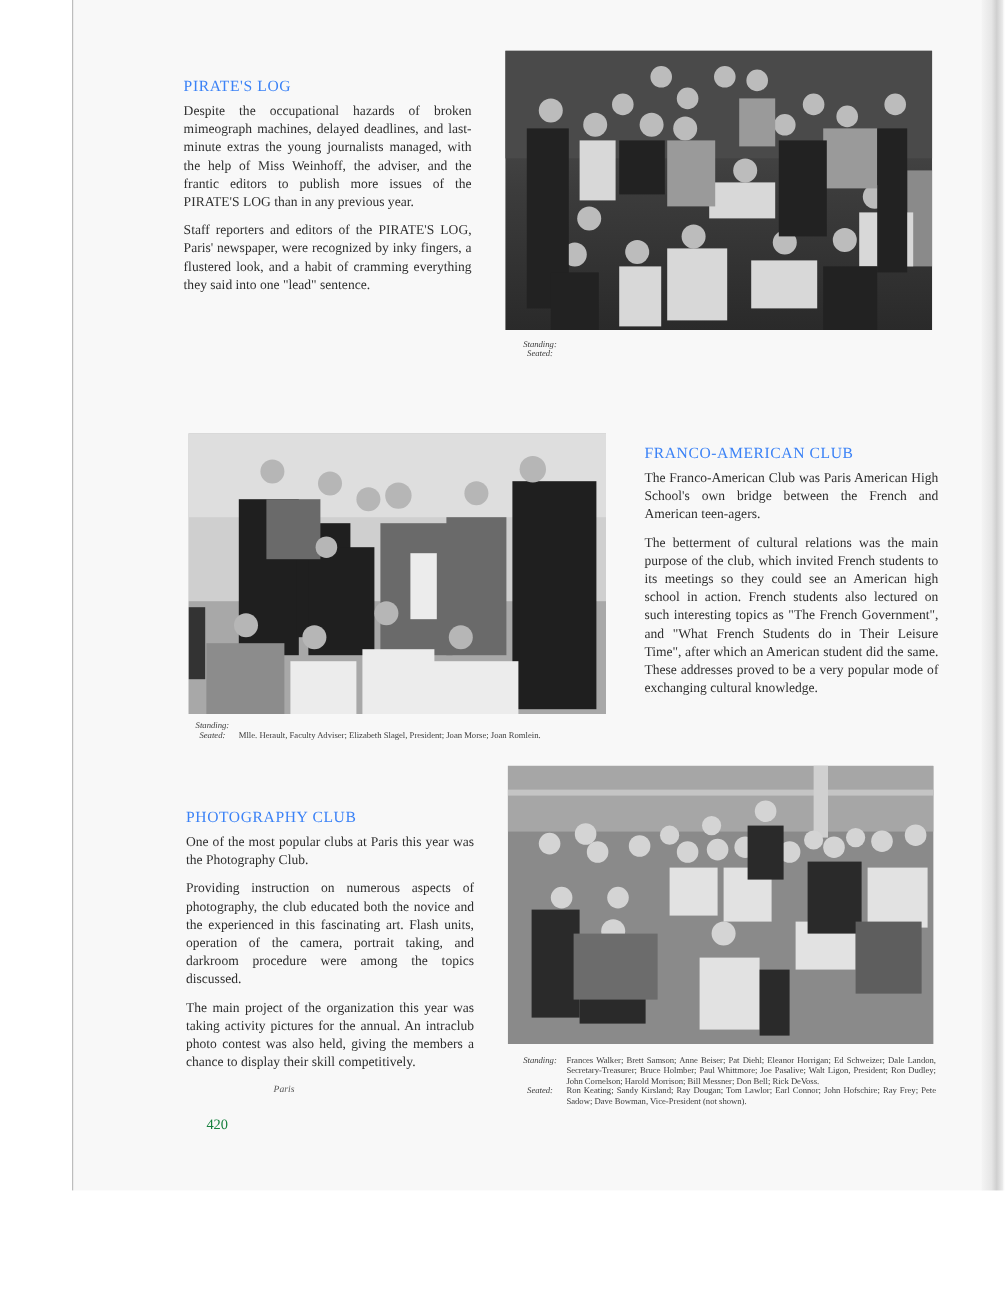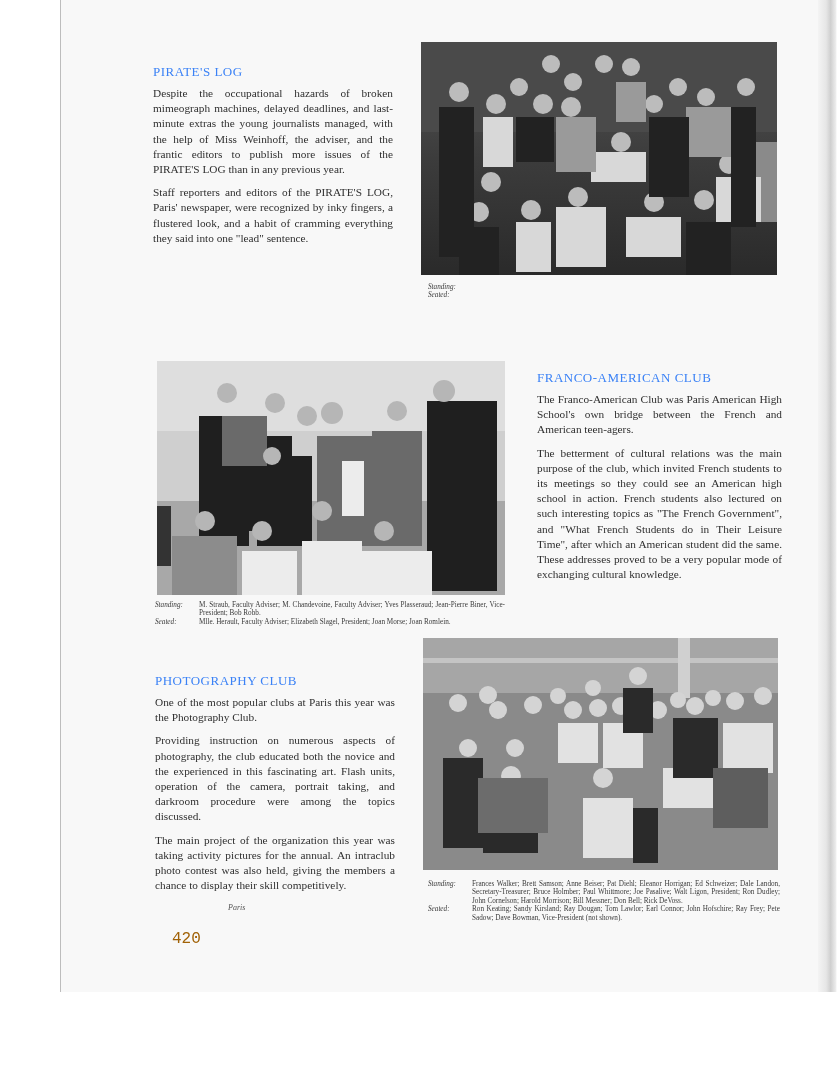--- a/index.html
+++ b/index.html
@@ -32,24 +32,24 @@
   .photo {
     position: absolute; overflow: hidden;
     box-shadow: inset 0 0 0 1px rgba(0,0,0,0.15);
   }
   .photo svg { display: block; width: 100%; height: 100%; }
   .caption {
     position: absolute; font-family: "Liberation Serif", "DejaVu Serif", serif;
     font-size: 7.2px; line-height: 8.4px; color: #3a3a3a;
   }
   .cap-row { display: flex; }
-  .cap-label { width: 44px; flex: none; font-style: italic; }
+  .cap-label { width: 44px; flex: none; font-style: italic; text-align: center; }
   .cap-text { flex: 1; text-align: justify; }
-  .folio-num { position: absolute; left: 172px; top: 930px; font-size: 16px;
-    font-family: Liberation Mono, monospace; color: #a16207; }
+  .folio-num { position: absolute; left: 172px; top: 930px; font-size: 12px;
+    font-family: Liberation Serif, serif; color: #15803d; }
   .folio-name { position: absolute; left: 228px; top: 903px; font-size: 8px; font-style: italic;
     font-family: Liberation Serif, serif; color: #555; }
 </style>
 </head>
 <body>
 
 <div class="page"></div>
 <div class="page-right-edge"></div>
 
 <div class="block" style="left:153px; top:64px; width:240px;">
@@ -162,21 +162,20 @@
         <rect x="200" y="190" width="75" height="44"></rect>
     </g>
     <rect x="15" y="175" width="65" height="59" fill="#8c8c8c"></rect>
     <rect x="0" y="145" width="14" height="60" fill="#333"></rect>
   </svg>
 </div>
 
 <div class="caption" style="left:155px; top:601px; width:350px;">
   <div class="cap-row">
     <span class="cap-label">Standing:</span>
-    <span class="cap-text">M. Straub, Faculty Adviser; M. Chandevoine, Faculty Adviser; Yves Plasseraud; Jean-Pierre Biner, Vice-President; Bob Robb.</span>
   </div>
   <div class="cap-row">
     <span class="cap-label">Seated:</span>
     <span class="cap-text">Mlle. Herault, Faculty Adviser; Elizabeth Slagel, President; Joan Morse; Joan Romlein.</span>
   </div>
 </div>
 
 <div class="block" style="left:537px; top:370px; width:245px;">
   <h2 class="heading">FRANCO-AMERICAN CLUB</h2>
   <p class="body">The Franco-American Club was Paris American High School's own bridge between the French and American teen-agers.</p>

